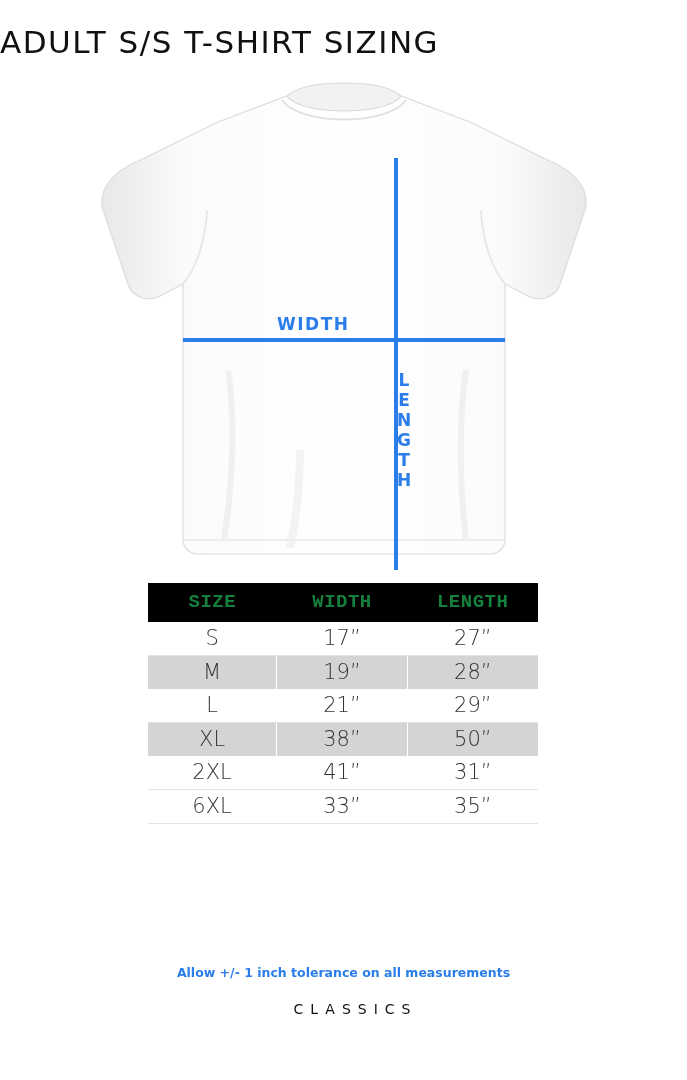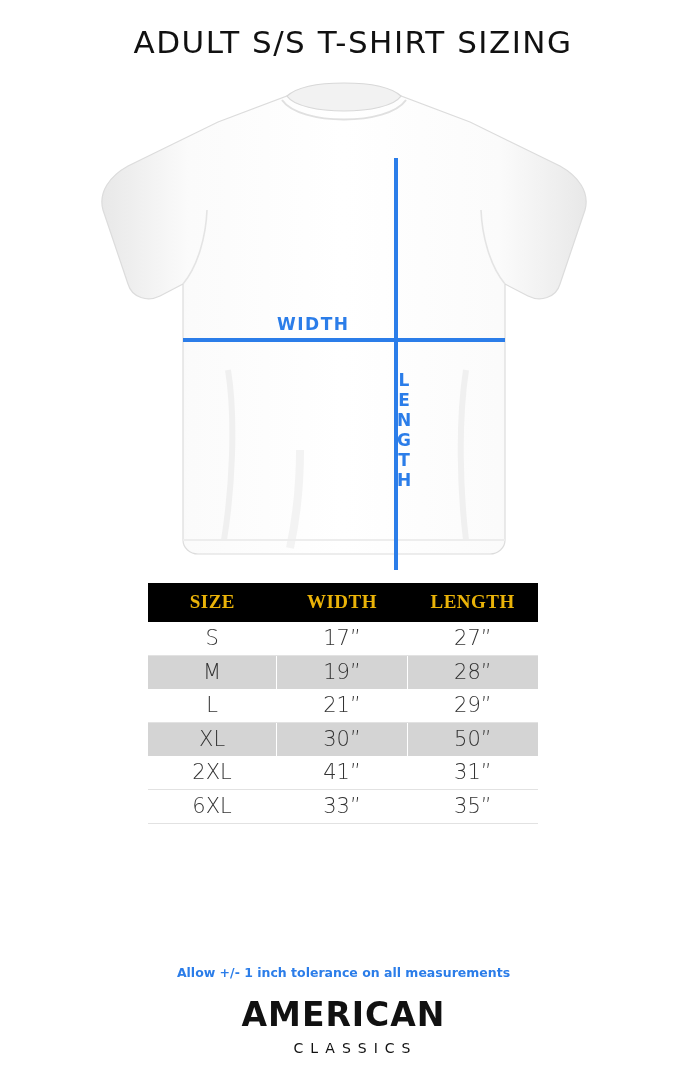--- a/index.html
+++ b/index.html
@@ -11,28 +11,27 @@
     width: 687px;
     height: 1080px;
     position: relative;
     font-family: "Liberation Sans", sans-serif;
     color: #1a1a1a;
     overflow: hidden;
   }
 
   
   .title {
-    text-align: center;
+    text-align: left;
     font-size: 31px;
     letter-spacing: 1.5px;
     font-weight: 400;
     color: #111111;
     margin-top: 24px;
     font-family: "DejaVu Sans", sans-serif;
-    padding-left: 19px;
   }
 
   
   .shirt-wrap {
     position: relative;
     width: 687px;
     height: 500px;
     margin-top: 10px;
   }
   .shirt-svg {
@@ -68,26 +67,26 @@
     top: 583px;
     width: 390px;
   }
   table.size-chart {
     border-collapse: collapse;
     width: 390px;
     table-layout: fixed;
   }
   table.size-chart th {
     background: #000000;
-    color: #eab308;
+    color: #15803d;
     font-size: 19px;
     font-weight: bold;
     padding: 8px 0 9px 0;
     letter-spacing: 0.5px;
-    font-family: Liberation Serif, serif;
+    font-family: Liberation Mono, monospace;
     margin-left: 28px;
   }
   table.size-chart td {
     font-size: 21px;
     text-align: center;
     padding: 4px 0 5px 0;
     color: #333333;
     font-weight: 300;
     font-family: "DejaVu Sans", sans-serif;
     border-right: 1px solid #ffffff;
@@ -220,35 +219,34 @@
         <td>19”</td>
         <td>28”</td>
       </tr>
       <tr class="odd">
         <td>L</td>
         <td>21”</td>
         <td>29”</td>
       </tr>
       <tr class="even">
         <td>XL</td>
-        <td>30”</td>
+        <td>38”</td>
         <td>50”</td>
       </tr>
       <tr class="odd">
         <td>2XL</td>
         <td>41”</td>
         <td>31”</td>
       </tr>
       <tr class="odd">
         <td>6XL</td>
         <td>33”</td>
         <td>35”</td>
       </tr>
     </tbody>
   </table>
 </div>
 
 <div class="tolerance">Allow +/- 1 inch tolerance on all measurements</div>
 
 <div class="brand">
-  <div class="brand-main">AMERICAN</div>
   <div class="brand-sub">CLASSICS</div>
 </div>
 
 </body></html>

